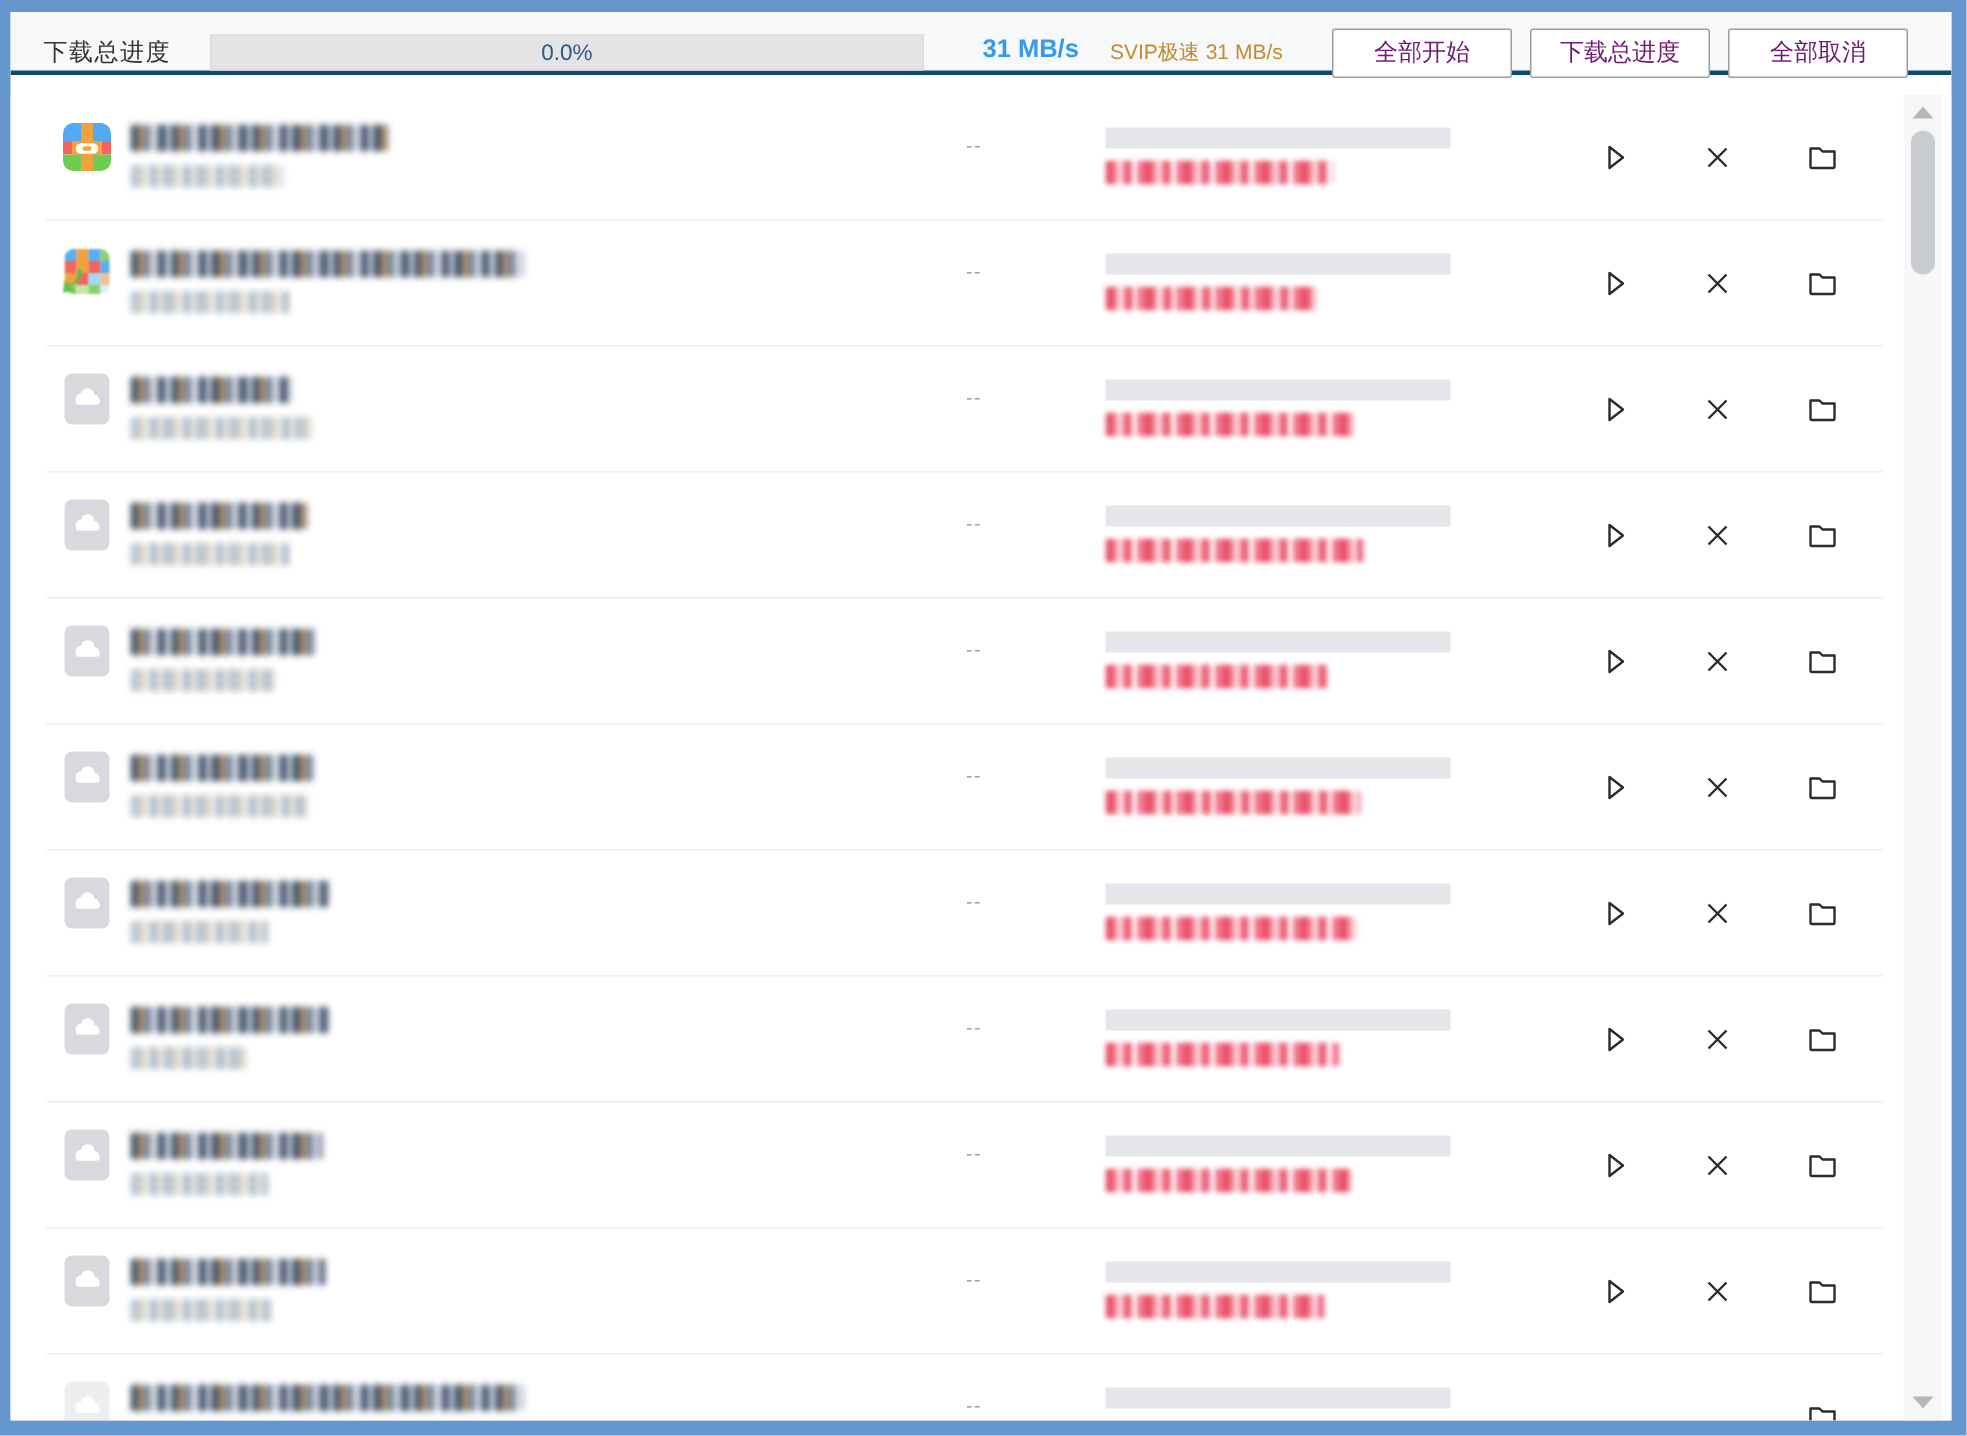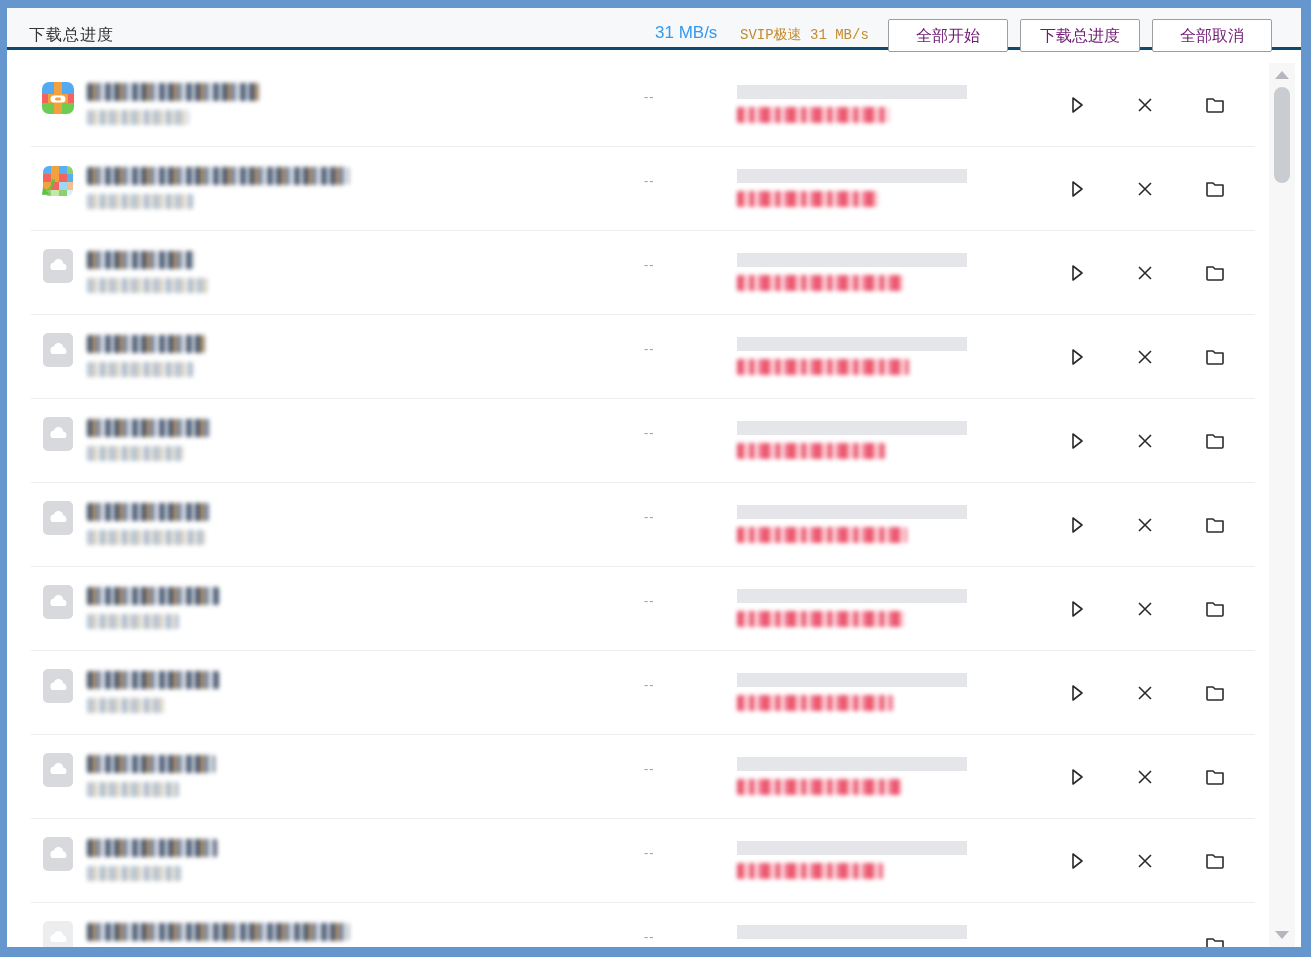--- a/index.html
+++ b/index.html
@@ -14,23 +14,23 @@
   
   .toolbar { position:relative; height:42px; background:#f7f8f9;
     border-bottom:3px solid #0c4a6e; }
   .tb-label { position:absolute; left:22px; top:17px; font-size:16px;
     color:#333; letter-spacing:1px; }
   .tb-progress { position:absolute; left:133px; top:15px; width:476px; height:24px;
     background:#e4e4e6; border:1px solid #dcdcde; }
   .tb-progress-text { position:absolute; inset:0; display:flex;
     align-items:center; justify-content:center; font-size:15px; color:#33597f; }
   .tb-speed { position:absolute; left:648px; top:15px; font-size:17px;
-    color:#339af0; }
+    color:#339af0;font-weight:bold; }
   .tb-svip { position:absolute; left:733px; top:18px; font-size:14px;
-    color:#c28b2e;font-family:Liberation Mono, monospace; }
+    color:#c28b2e; }
   .tb-btn { position:absolute; top:11px; width:120px; height:33px;
     background:#fff; border:1px solid #9e9e9e; border-radius:2px;
     font-size:16px; color:#701a75; text-align:center; line-height:31px;
     cursor:pointer; font-family:inherit; }
   .tb-btn-1 { right:293px; } .tb-btn-2 { right:161px; } .tb-btn-3 { right:29px; }
 
   
   .list { position:absolute; left:0; right:0; top:55px; bottom:0;
     background:#fff; overflow:hidden; }
   .row { position:relative; height:84px; }
@@ -89,20 +89,23 @@
     background:#c9cdd2; border-radius:8px; cursor:pointer; }
 </style>
 </head>
 <body>
 
 <div class="window">
 <div class="window-inner">
 
   <div class="toolbar">
     <span class="tb-label">下载总进度</span>
+    <div class="tb-progress">
+      <span class="tb-progress-text">0.0%</span>
+    </div>
     <span class="tb-speed">31 MB/s</span>
     <span class="tb-svip">SVIP极速 31 MB/s</span>
     <button class="tb-btn tb-btn-1">全部开始</button>
     <button class="tb-btn tb-btn-2">下载总进度</button>
     <button class="tb-btn tb-btn-3">全部取消</button>
   </div>
 
   <div class="list">
 
     <div class="row">

